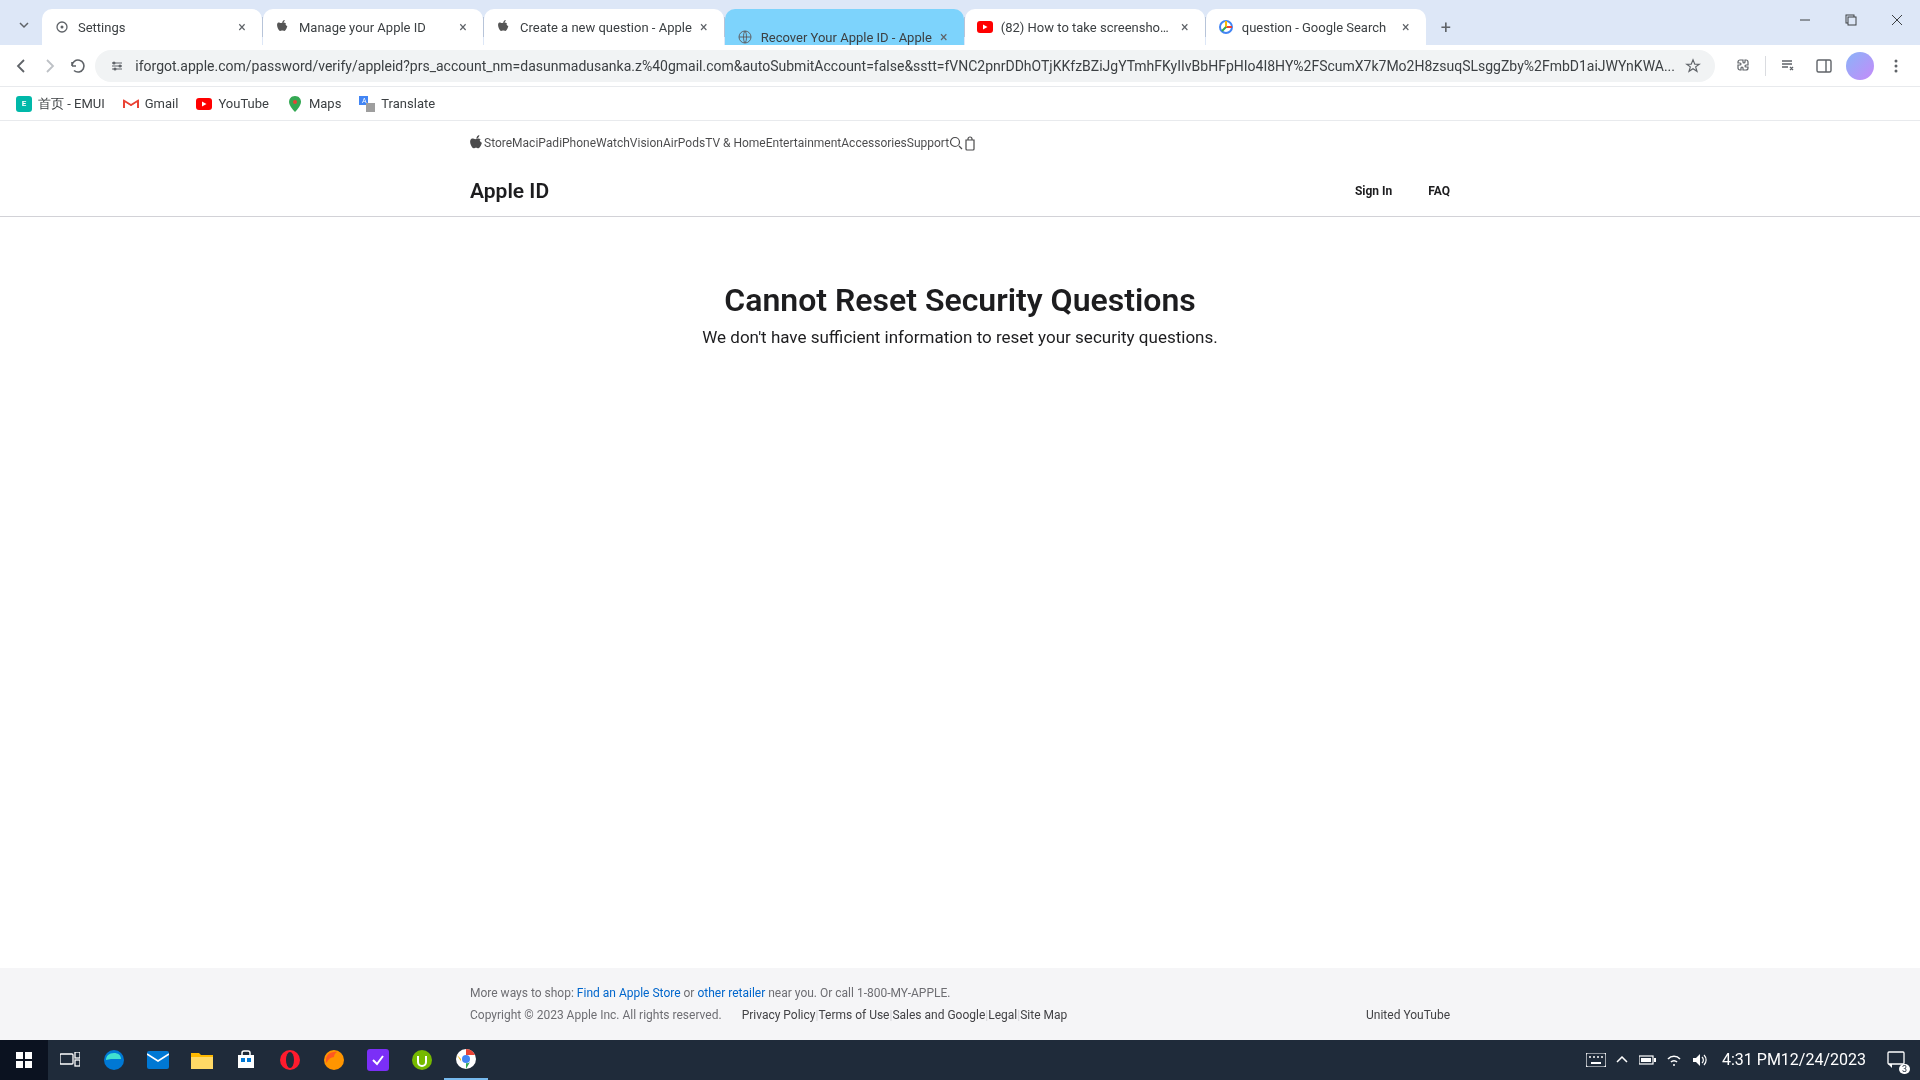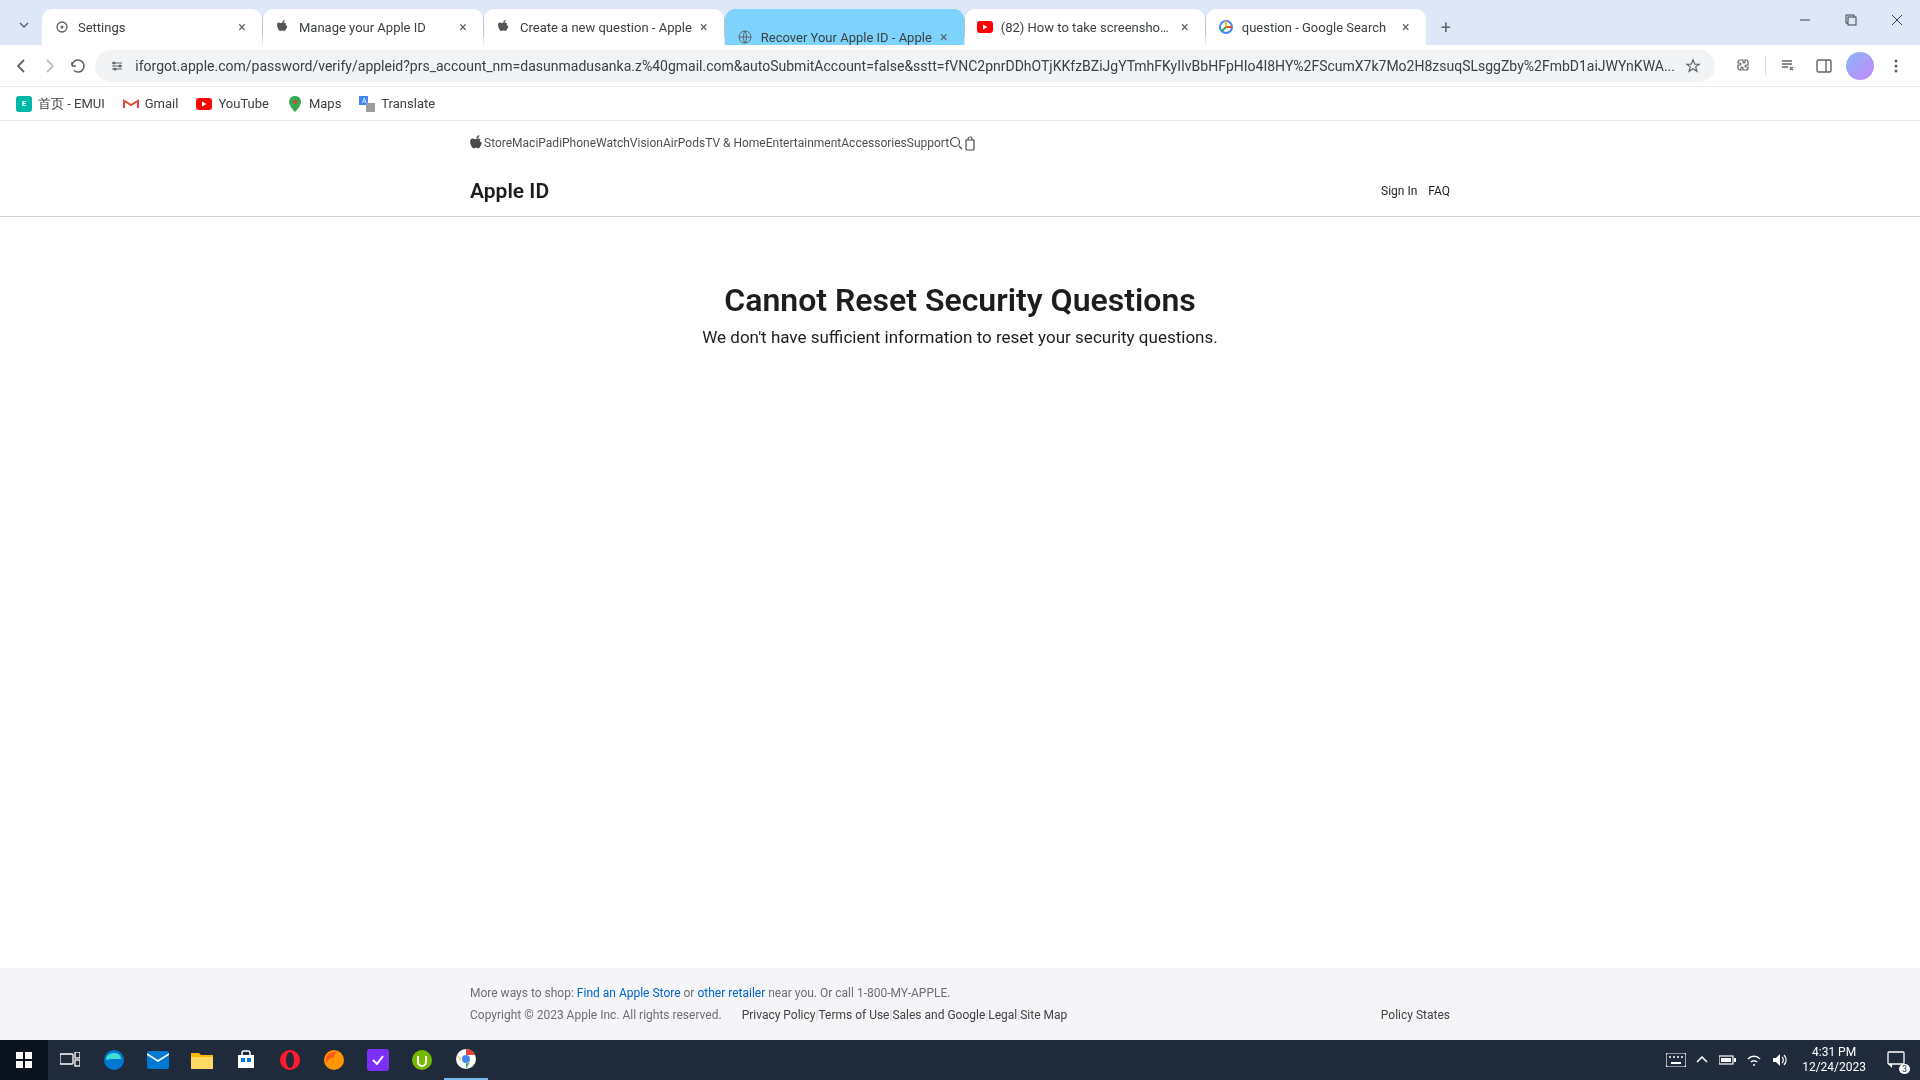--- a/index.html
+++ b/index.html
@@ -37,21 +37,21 @@
 
     
     .page { flex: 1; background: #fff; display: flex; flex-direction: column; overflow: hidden; }
     .apple-nav { height: 44px; display: flex; align-items: center; justify-content: center; }
     .apple-nav-inner { width: 980px; display: flex; align-items: center; justify-content: flex-start; }
     .apple-nav-item { font-size: 12px; color: #1d1d1f; opacity: 0.8; cursor: pointer; }
     .apple-logo { font-size: 17px; }
     .sub-nav { height: 52px; border-bottom: 1px solid #d2d2d7; display: flex; justify-content: center; }
     .sub-nav-inner { width: 980px; display: flex; align-items: center; justify-content: space-between; }
     .sub-title { font-size: 21px; font-weight: 600; color: #1d1d1f; }
-    .sub-links { display: flex; gap: 11px; font-size: 12px; color: #1d1d1f; }
+    .sub-links { display: flex; gap: 36px; font-size: 12px; color: #1d1d1f; font-weight: bold; }
     .main-content { flex: 1; display: flex; flex-direction: column; align-items: center; padding-top: 64px; }
     .headline { font-size: 32px; font-weight: 600; color: #1d1d1f; margin-bottom: 8px; }
     .subtext { font-size: 17px; color: #1d1d1f; }
 
     
     .apple-footer { background: #f5f5f7; padding: 18px 0; display: flex; justify-content: center; font-size: 12px; color: #6e6e73; }
     .footer-inner { width: 980px; }
     .footer-row1 { margin-bottom: 8px; }
     .footer-row2 { display: flex; align-items: center; }
     .footer-link { color: #424245; cursor: pointer; }
@@ -60,21 +60,21 @@
     .footer-locale { margin-left: auto; color: #424245; }
 
     
     .taskbar { height: 40px; background: #1f2b3a; display: flex; align-items: center; color: #fff; position: relative; }
     .start-btn { width: 48px; height: 40px; display: flex; align-items: center; justify-content: center; background: #0b1220; cursor: pointer; }
     .search-box { width: 340px; height: 40px; background: #fff; display: flex; align-items: center; padding: 0 14px; color: #6b6b6b; font-size: 14px; gap: 12px; cursor: text; }
     .cortana-img { width: 28px; height: 28px; border-radius: 50%; background: radial-gradient(circle at 40% 40%, #ffd966, #e69138); margin-left: auto; }
     .task-btn { width: 44px; height: 40px; display: flex; align-items: center; justify-content: center; cursor: pointer; }
     .tray { position: absolute; right: 0; display: flex; align-items: center; height: 40px; gap: 2px; padding-right: 4px; }
     .tray-icon { width: 24px; height: 40px; display: flex; align-items: center; justify-content: center; font-size: 14px; color: #fff; cursor: pointer; }
-    .clock { display: flex; flex-direction: column; align-items: center; justify-content: center; font-size: 12px; padding: 0 8px; line-height: 1.25; }
+    .clock { display: flex; flex-direction: row; align-items: flex-start; justify-content: center; font-size: 16px; padding: 0 8px; line-height: 1.25; }
     .notif { width: 40px; height: 40px; display: flex; align-items: center; justify-content: center; position: relative; cursor: pointer; }
     .notif-badge { position: absolute; bottom: 6px; right: 6px; background: #fff; color: #1f2b3a; font-size: 9px; border-radius: 7px; padding: 0 3px; }
 
     svg { display: block; }
   </style>
 </head>
 <body>
 
 <div class="tab-bar">
   <div class="tab-dropdown">
@@ -341,21 +341,21 @@
         <span style="width:20px"></span>
         <span class="footer-link">Privacy Policy</span>
         <span class="footer-sep">|</span>
         <span class="footer-link">Terms of Use</span>
         <span class="footer-sep">|</span>
         <span class="footer-link">Sales and Google</span>
         <span class="footer-sep">|</span>
         <span class="footer-link">Legal</span>
         <span class="footer-sep">|</span>
         <span class="footer-link">Site Map</span>
-        <span class="footer-locale">Policy States</span>
+        <span class="footer-locale">United YouTube</span>
       </div>
     </div>
   </div>
 </div>
 
 <div class="taskbar">
   <div class="start-btn">
     <svg width="16" height="16" viewBox="0 0 16 16">
         <rect x="0" y="0" width="7" height="7" fill="#fff"></rect>
         <rect x="9" y="0" width="7" height="7" fill="#fff"></rect>

